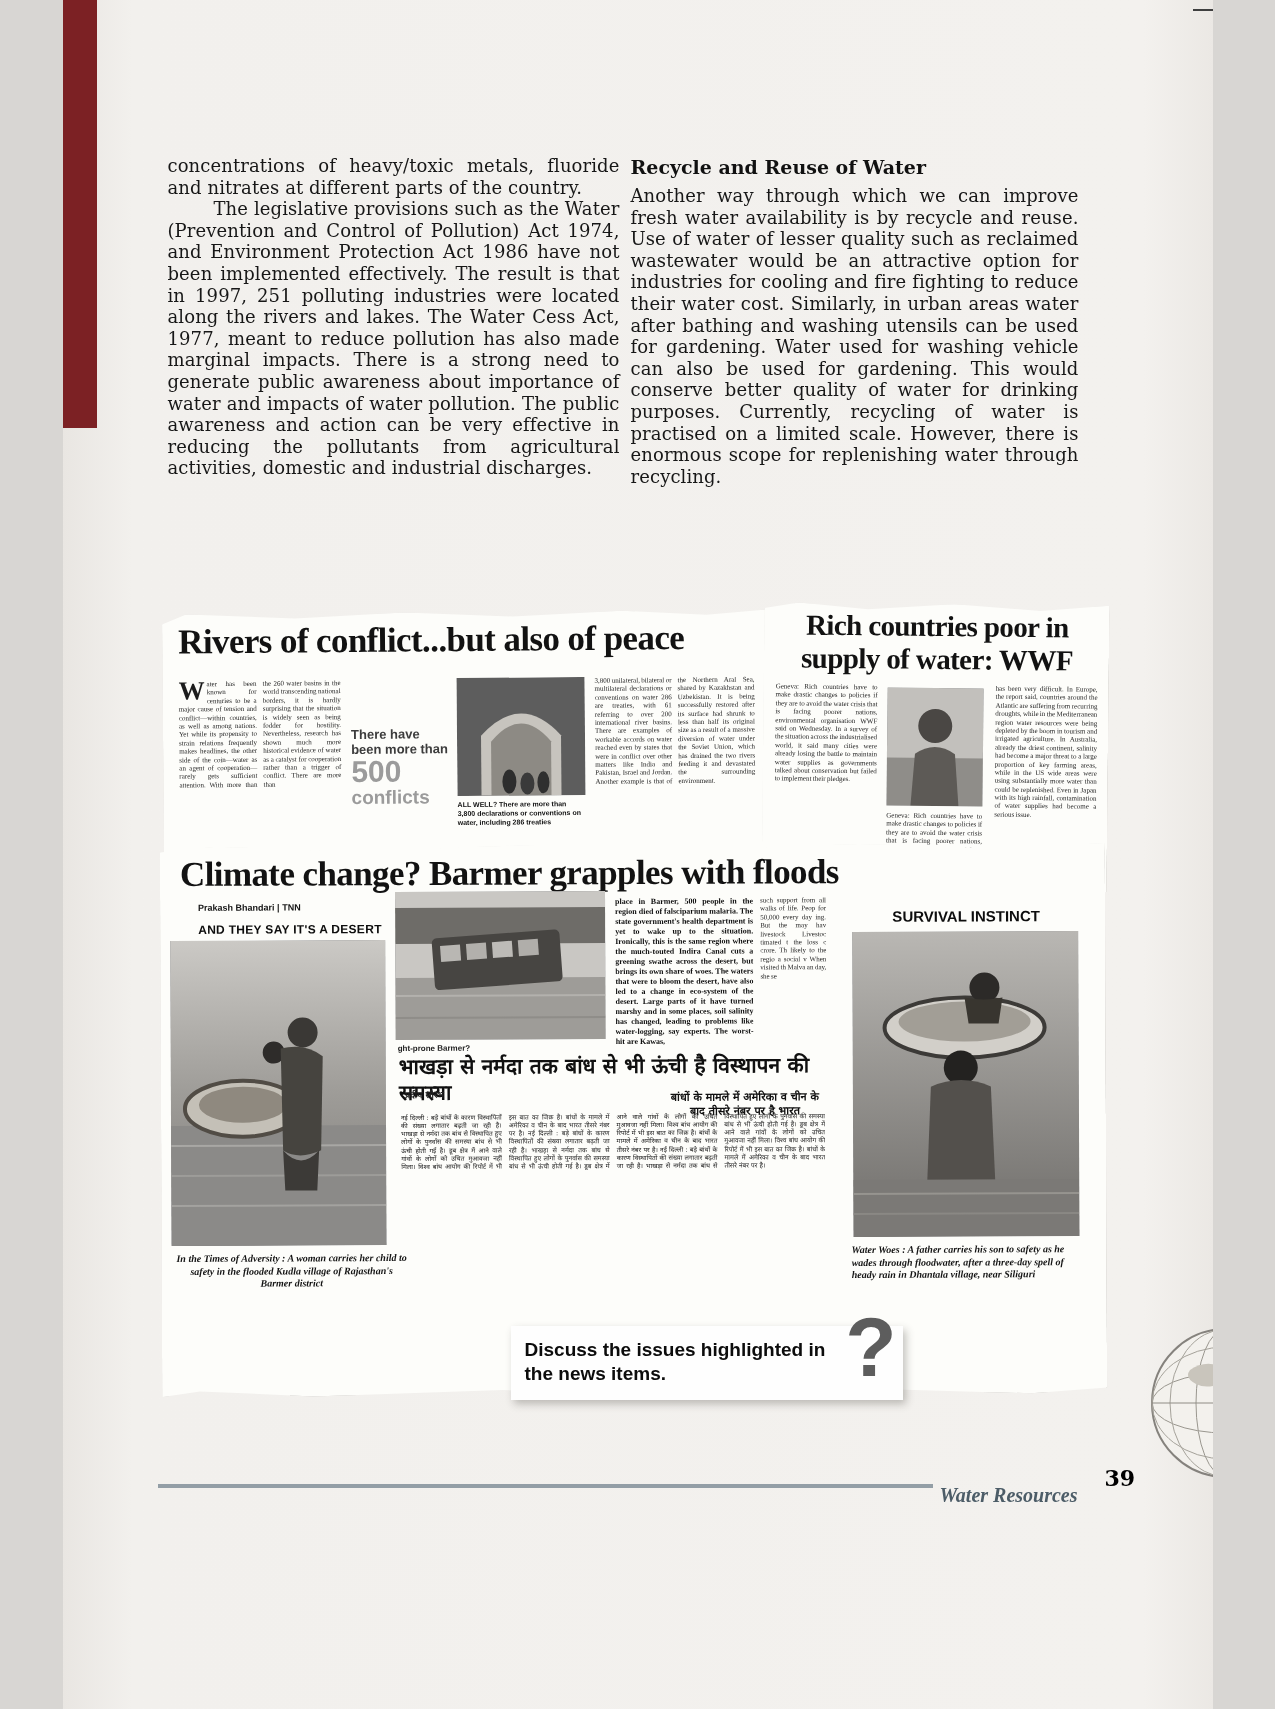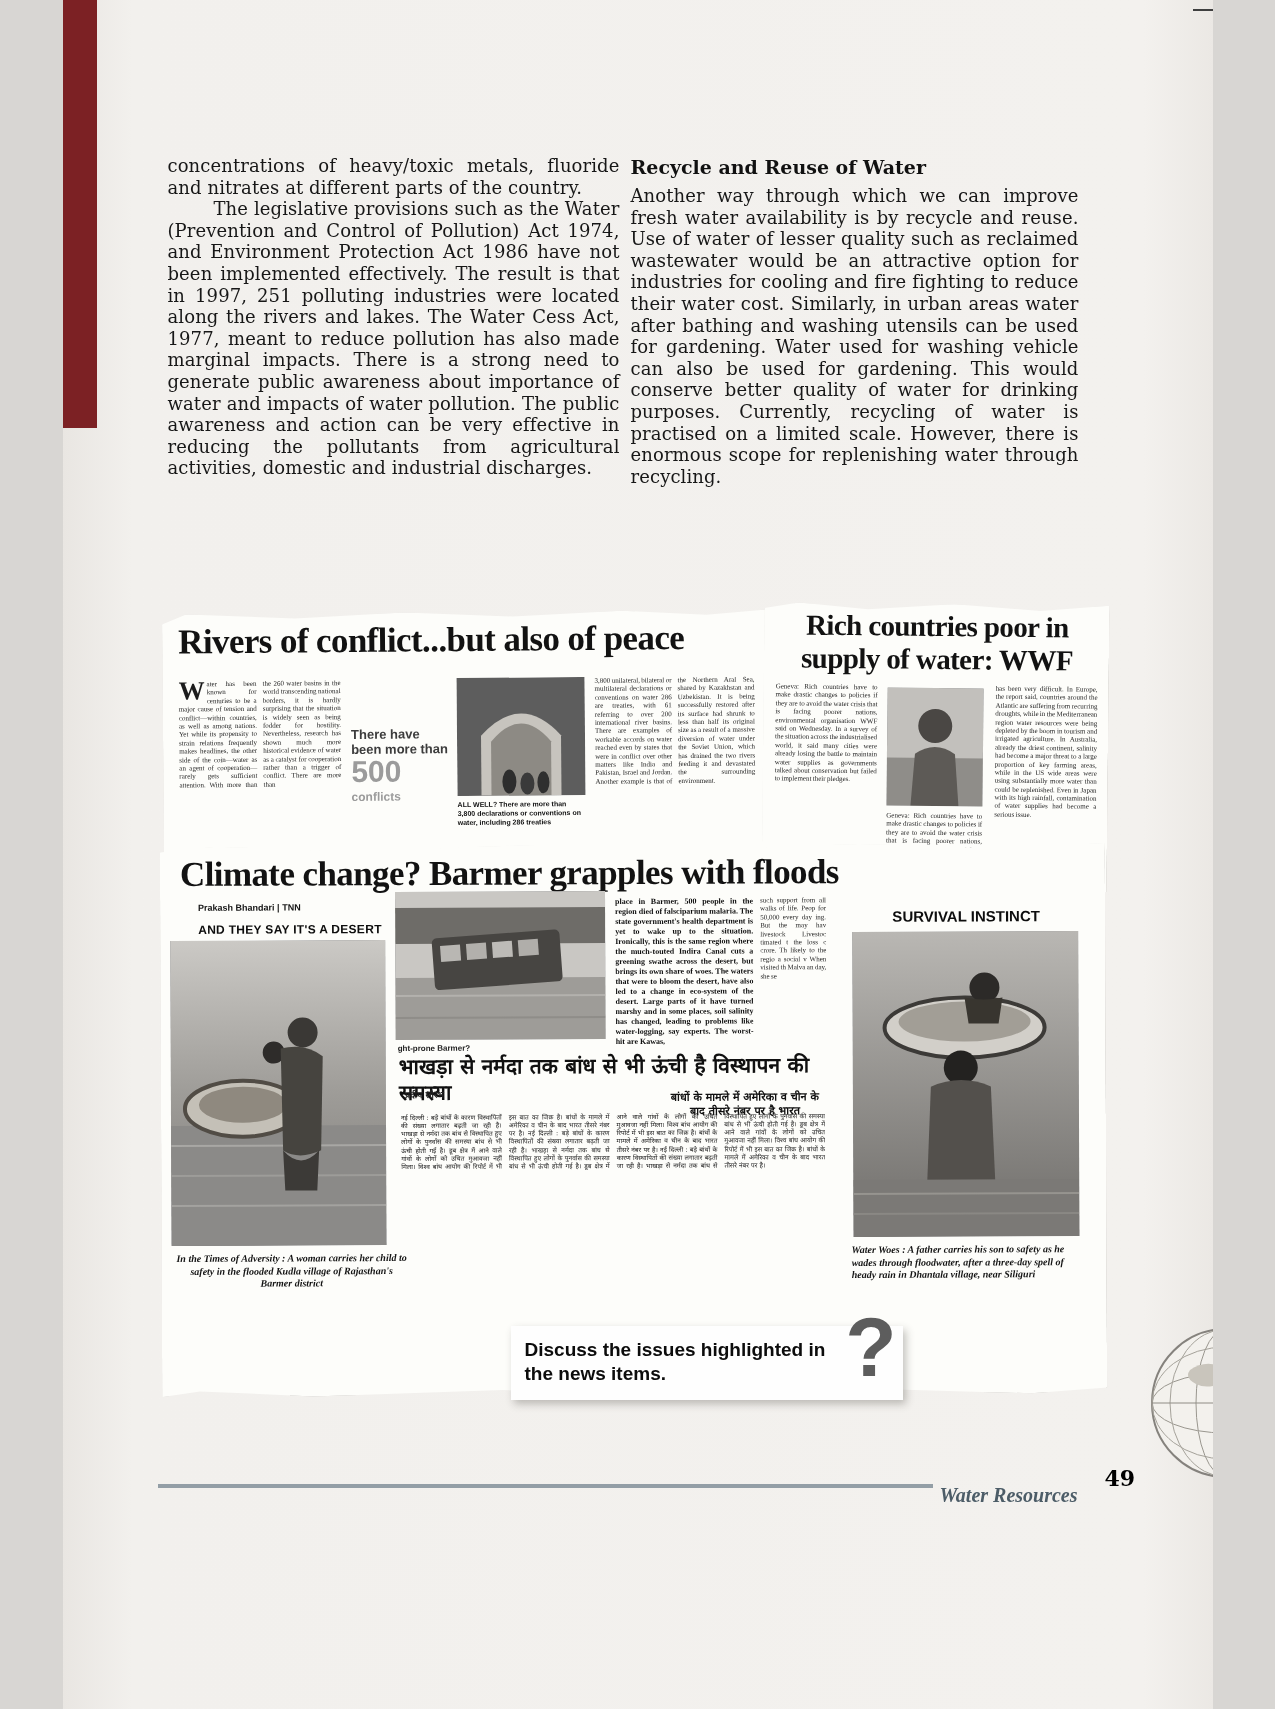--- a/index.html
+++ b/index.html
@@ -27,21 +27,21 @@
   .kicker { font:bold 12px/14px "Liberation Sans", sans-serif; color:#0d0d0d; letter-spacing:.3px; }
   .cap { font:italic bold 10px/12.5px "Liberation Serif", serif; color:#141414; }
   .dropcap { float:left; font:bold 26px/22px "Liberation Serif", serif; padding-right:2px; }
   .photo { position:absolute; overflow:hidden; background:#9a9a9a; }
   .photo svg { display:block; }
 
   
   .pull { font-family:"Liberation Sans", sans-serif; color:#3c3c3c; }
   .pull .sm { font-size:13px; line-height:15px; font-weight:600; display:block;margin-top:48px; }
   .pull .big { font-size:30px; line-height:30px; font-weight:700; color:#9b9b9b; display:block; }
-  .pull .mid { font-size:12px; line-height:21px; font-weight:700; color:#9b9b9b; display:block; margin-bottom:6px; }
+  .pull .mid { font-size:19px; line-height:21px; font-weight:700; color:#9b9b9b; display:block; margin-bottom:6px; }
 
   
   .hindi-head { font-family:"DejaVu Sans", sans-serif; font-weight:bold; color:#101010; }
   .hindi-np { font:6.5px/1.25 "DejaVu Sans", sans-serif; color:#202020; text-align:justify; }
 
   
   .discuss-box { position:absolute; background:#fefefe; box-shadow:3px 4px 8px rgba(60,55,50,.3); z-index:9; }
   .discuss-text { font:bold 19px/24px "Liberation Sans", sans-serif; color:#0c0c0c; }
   .qmark { position:absolute; font:800 84px/70px "Liberation Sans", sans-serif; color:#5d5d5d; }
 
@@ -210,15 +210,15 @@
       <ellipse cx="80" cy="81" rx="30" ry="74" fill="none" stroke="#9a978f" stroke-width="1"></ellipse>
       <ellipse cx="80" cy="81" rx="56" ry="74" fill="none" stroke="#a5a29a" stroke-width="1"></ellipse>
       <line x1="6" y1="81" x2="154" y2="81" stroke="#8f8c85" stroke-width="1"></line>
       <path d="M44 48 q14 -10 30 -4 q12 6 4 16 q-16 8 -28 2 q-12 -6 -6 -14 Z" fill="#c9c5bc"></path>
       <path d="M96 96 q16 -4 22 8 q4 12 -10 16 q-14 2 -18 -8 q-2 -12 6 -16 Z" fill="#cfcbc2"></path>
     </svg>
   </div>
 
   <div class="footer-rule"></div>
   <div class="footer-label">Water Resources</div>
-  <div class="footer-page">49</div>
+  <div class="footer-page">39</div>
 
 </div>
 
 </body></html>

